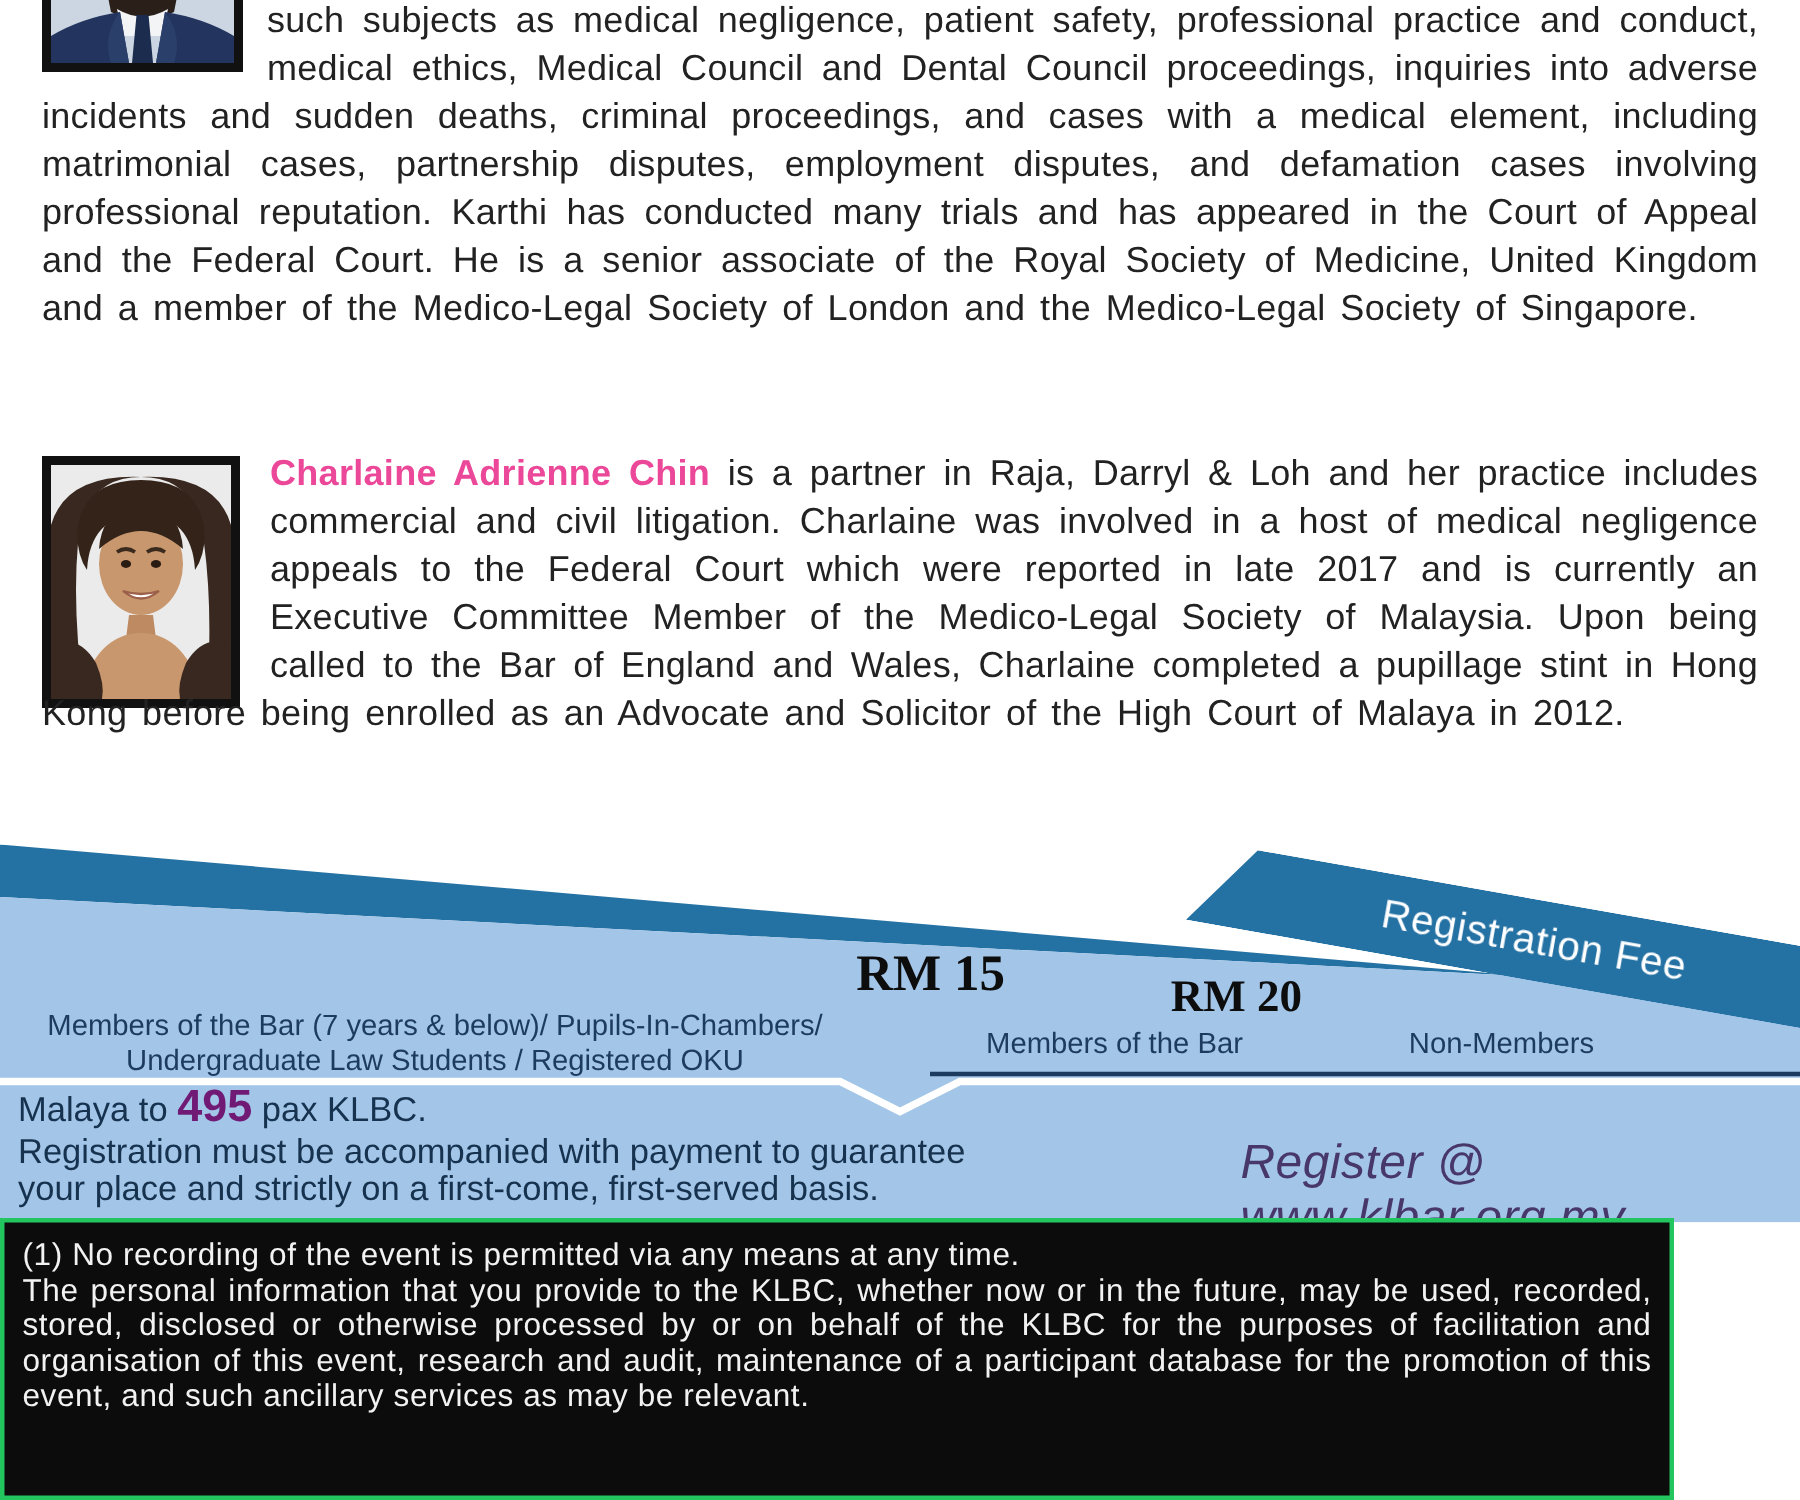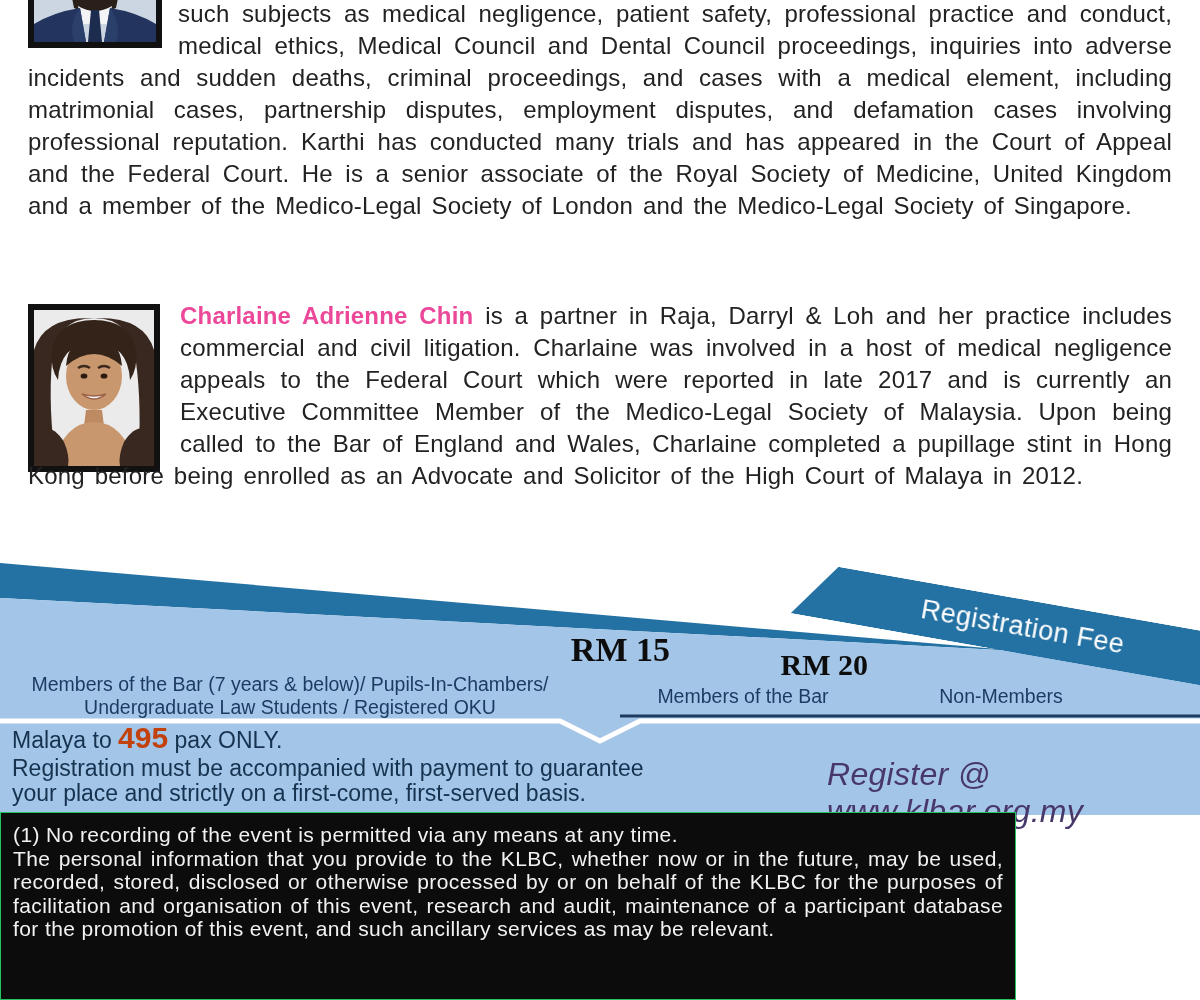--- a/index.html
+++ b/index.html
@@ -40,26 +40,26 @@
   .amt3{left:876px;top:93px;width:250px;font-size:30px;}
   .fee-desc{position:absolute;text-align:center;color:#1d3a5f;font-size:19.5px;
             line-height:23px;}
   .desc1{left:10px;top:118px;width:560px;}
   .desc2{left:593px;top:130px;width:300px;}
   .desc3{left:851px;top:130px;width:300px;}
   .sep{position:absolute;left:0;top:158px;width:1200px;height:36px;}
   .limited{position:absolute;left:12px;top:170px;width:650px;color:#16324f;
            font-size:23px;line-height:25px;}
   .limited p{margin:0 0 3px 0;}
-  .big-number{font-size:30px;font-weight:bold;color:#c2410c;}
+  .big-number{font-size:30px;font-weight:bold;color:#701a75;}
   .register{position:absolute;left:827px;top:201px;font-size:32px;color:#483769;
             letter-spacing:.3px;cursor:pointer;font-style:italic;}
   
-  .terms{position:absolute;left:0;top:812px;width:1016px;height:188px;
-         box-sizing:border-box;background:#0c0c0c;border:1px solid #22c55e;
+  .terms{position:absolute;left:0;top:812px;width:1116px;height:188px;
+         box-sizing:border-box;background:#0c0c0c;border:3px solid #22c55e;
          padding:10px 12px;color:#f2f2f2;font-size:21px;line-height:23.5px;
          letter-spacing:.4px;text-align:justify;}
   .terms p{margin:0;}
 </style>
 </head>
 <body>
 
 <div class="page">
 
   <section class="bio bio1">
@@ -118,21 +118,21 @@
     <div class="fee-desc desc2">Members of the Bar</div>
 
     <div class="fee-desc desc3">Non-Members</div>
 
     <svg class="sep" viewBox="0 0 1200 36">
       <path d="M620 3 H1200" stroke="#1d3a5f" stroke-width="3" fill="none"></path>
       <path d="M0 8 L560 8 L600 28 L640 8 L1200 8" stroke="#ffffff" stroke-width="5" fill="none"></path>
     </svg>
 
     <div class="limited">
-      <p><span>Malaya to </span><span class="big-number">495</span><span> pax ONLY.</span></p>
+      <p><span>Malaya to </span><span class="big-number">495</span><span> pax KLBC.</span></p>
       <p>Registration must  be accompanied with payment to guarantee your place and strictly on a first-come, first-served basis.</p>
     </div>
 
     <div class="register">Register @ www.klbar.org.my</div>
   </section>
 
   <section class="terms">
     <p>(1) No recording of the event is permitted via any means at any time.</p>
     <p>The personal information that you provide to the KLBC, whether now or in the future, may be used, recorded, stored, disclosed or otherwise processed by or on behalf of the KLBC for the purposes of facilitation and organisation of this event, research and audit, maintenance of a participant database for the promotion of this event, and such ancillary services as may be relevant.</p>
   </section>

